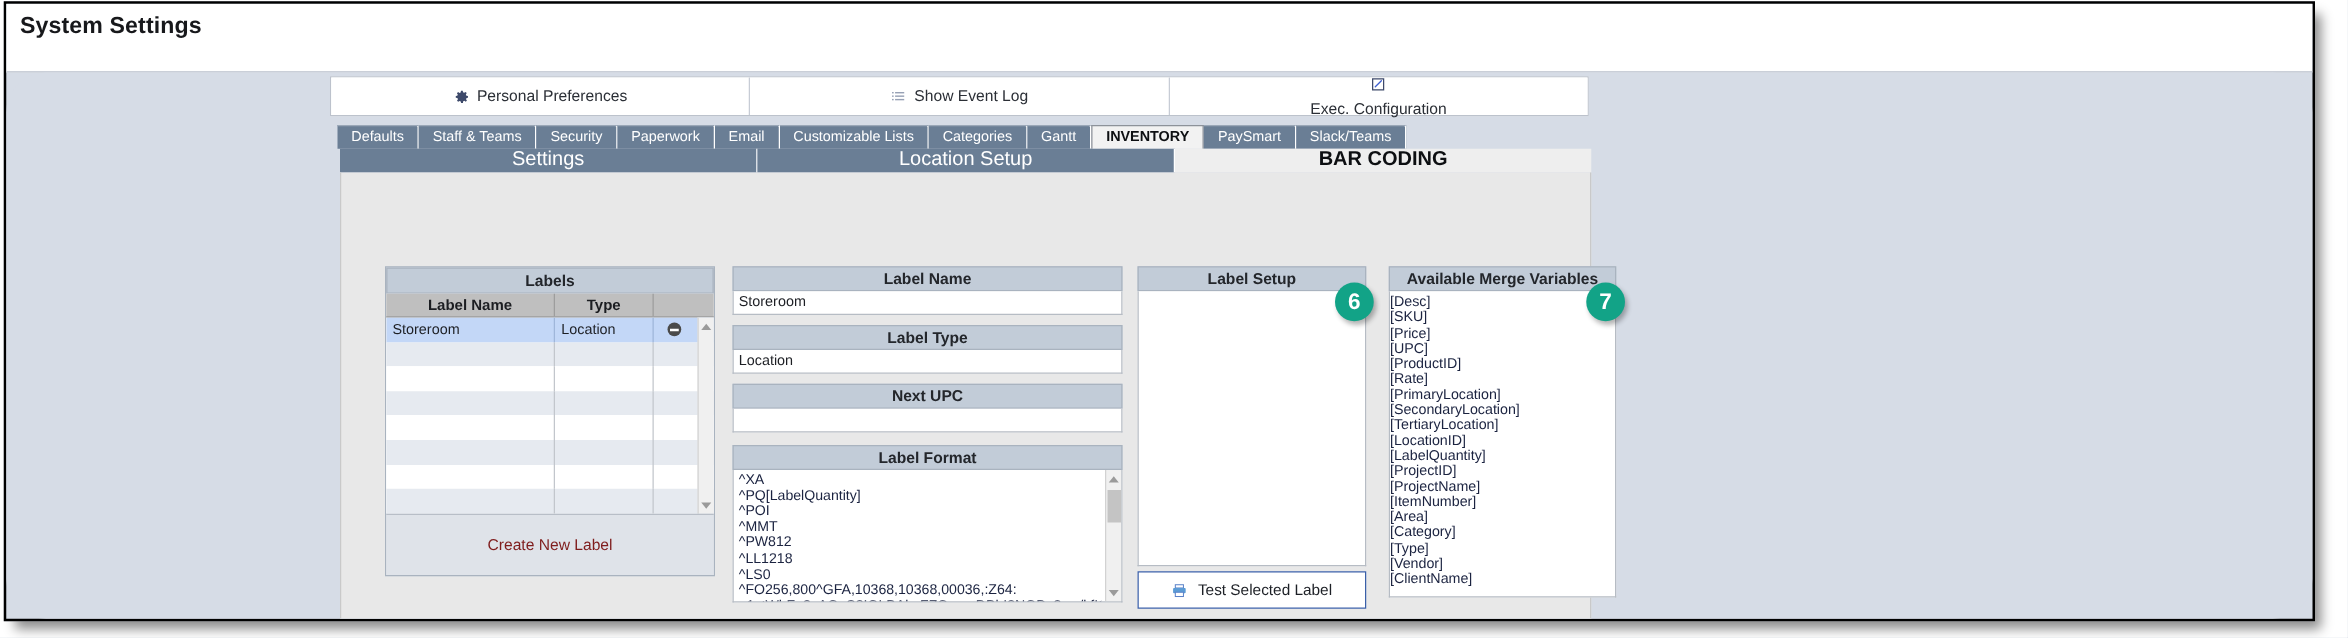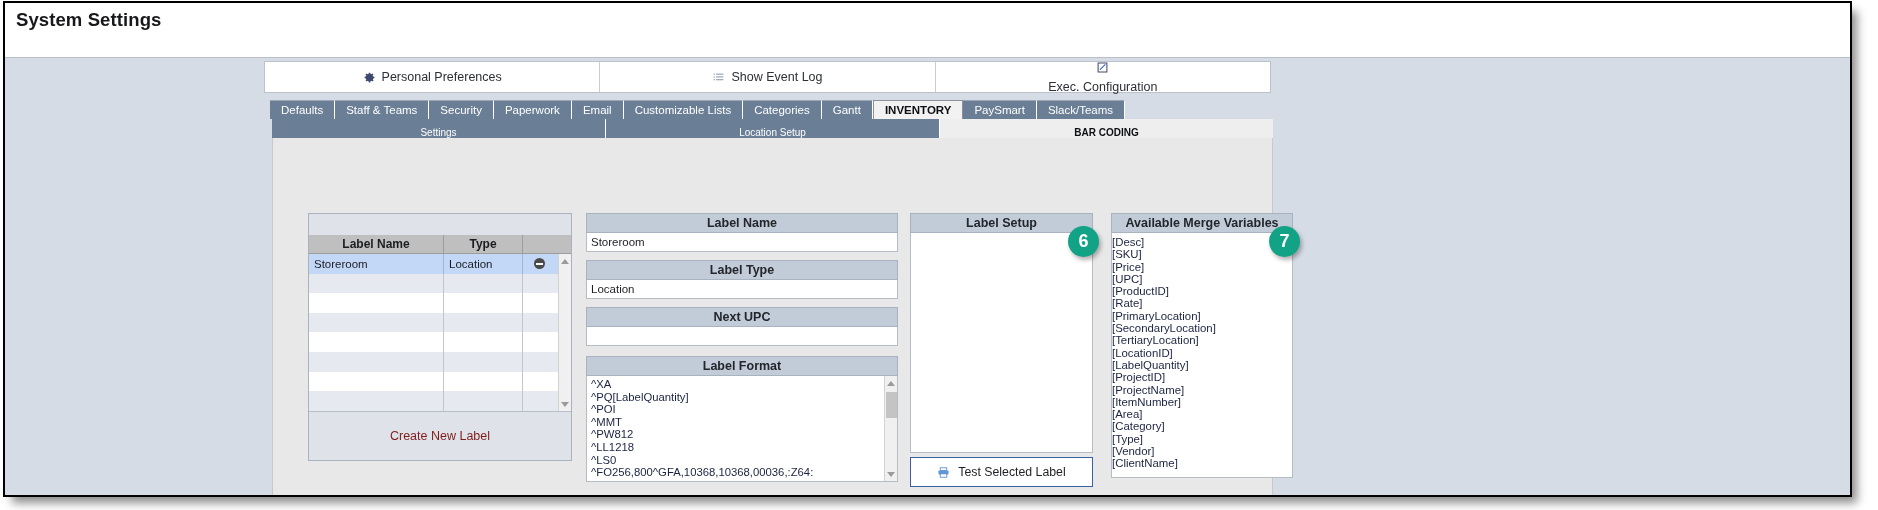--- a/index.html
+++ b/index.html
@@ -131,23 +131,23 @@
     position: absolute;
     left: 267px;
     top: 61px;
     width: 1001px;
     height: 19px;
     display: flex;
   }
   .stab {
     flex: 1 1 0;
     display: flex;
-    align-items: flex-end;
-    justify-content: center;
-    font-size: 10px;
+    align-items: flex-start;
+    justify-content: center;
+    font-size: 16px;
     color: #ffffff;
     background: #6a7e95;
     border-right: 1px solid #ffffff;
     box-sizing: border-box;
     cursor: default;
     white-space: nowrap;
   }
   .stab:last-child { border-right: none; }
   .stab.active {
     background: #eeeeee;
@@ -554,20 +554,21 @@
           <span>Location Setup</span>
         </div>
       <div class="stab active">
           <span>BAR CODING</span>
         </div>
     </div>
 
     <div id="content-panel">
 
       <div id="labels-panel">
+        <div id="labels-title" class="sec-head">Labels</div>
 
         <div id="labels-grid">
           <div id="labels-colhead">
             <div class="lcol lcol-name">Label Name</div>
             <div class="lcol lcol-type">Type</div>
             <div class="lcol lcol-act"></div>
           </div>
 
           <div id="labels-rows">
             <div class="lrow selected">

